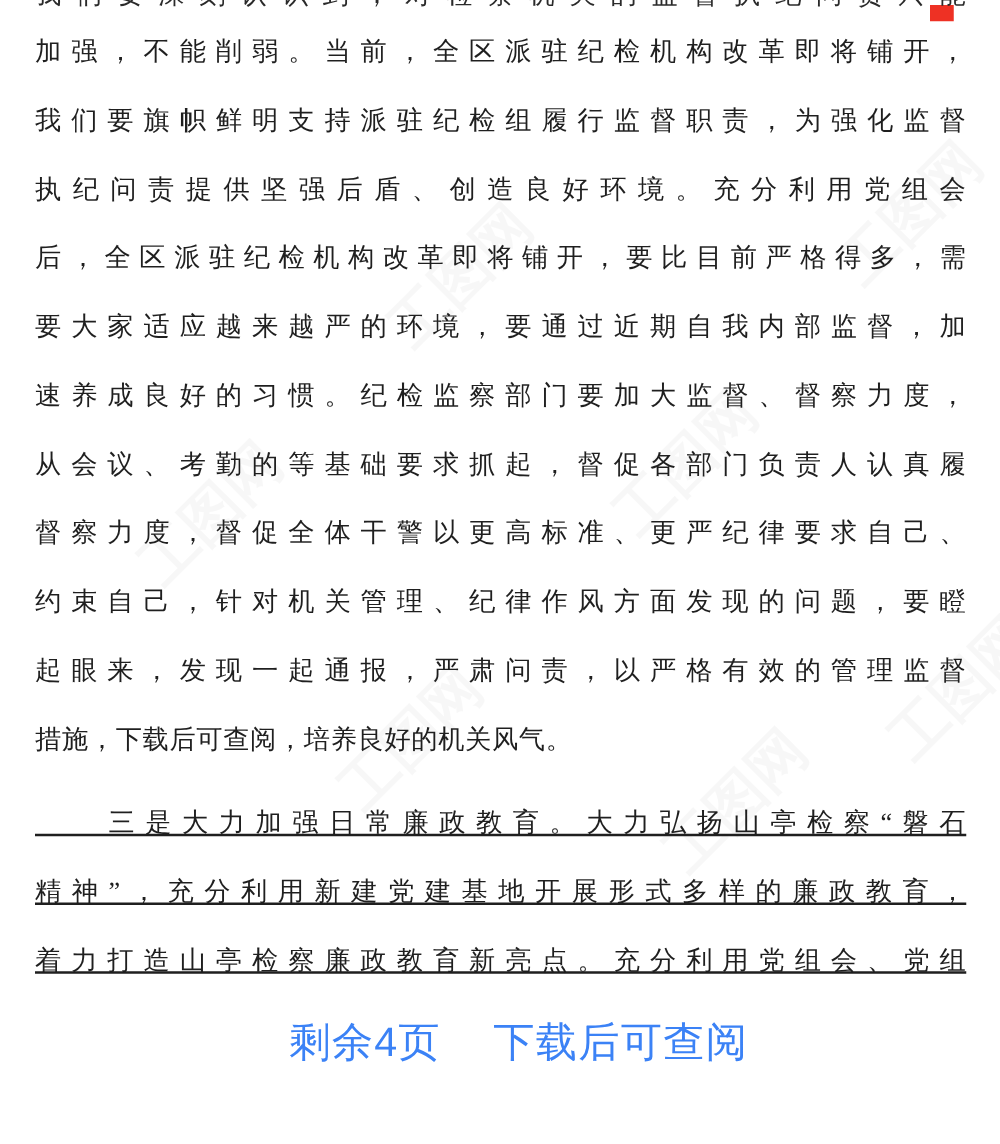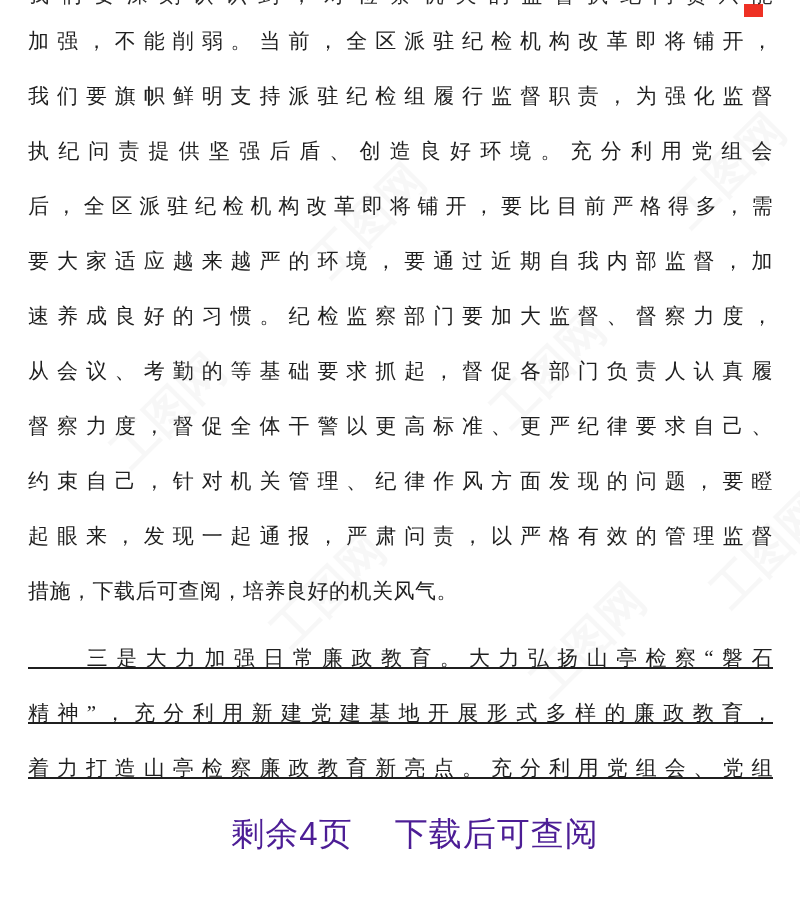--- a/index.html
+++ b/index.html
@@ -13,21 +13,21 @@
   .clip .line{margin-top:-32px;color:#2a2a2a;}
   .line{
     height:55px;line-height:55px;font-size:21px;
     text-align:justify;text-align-last:justify;
     letter-spacing:0.5px;
   }
   .line.end{text-align-last:left;}
   .para2{margin-top:12px;text-decoration:underline;}
   .footer{
     position:absolute;left:0;right:0;top:812px;height:44px;
-    text-align:center;color:#4c1d95;
+    text-align:center;color:#3b82f6;
     font-family:"Liberation Sans","DejaVu Sans",sans-serif;
     font-size:33px;line-height:44px;letter-spacing:1px;margin-left:30px;
   }
   .footer .gap{display:inline-block;width:42px;}
   .wm{
     position:absolute;color:#808080;opacity:0.055;
     font-family:"Liberation Sans","DejaVu Sans",sans-serif;
     font-size:46px;font-weight:bold;
     transform:rotate(-45deg);pointer-events:none;white-space:nowrap;
   }

